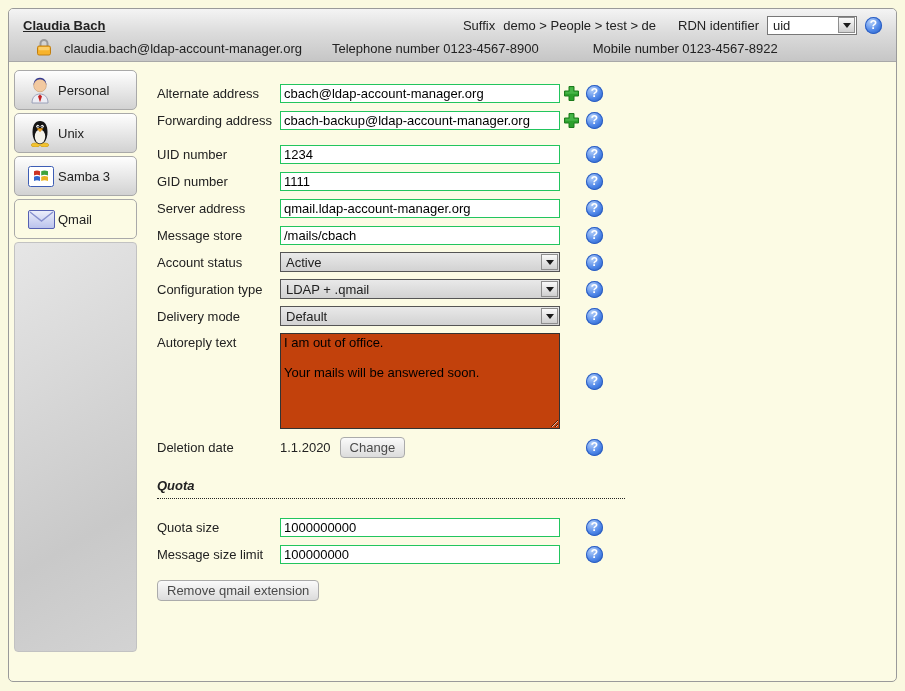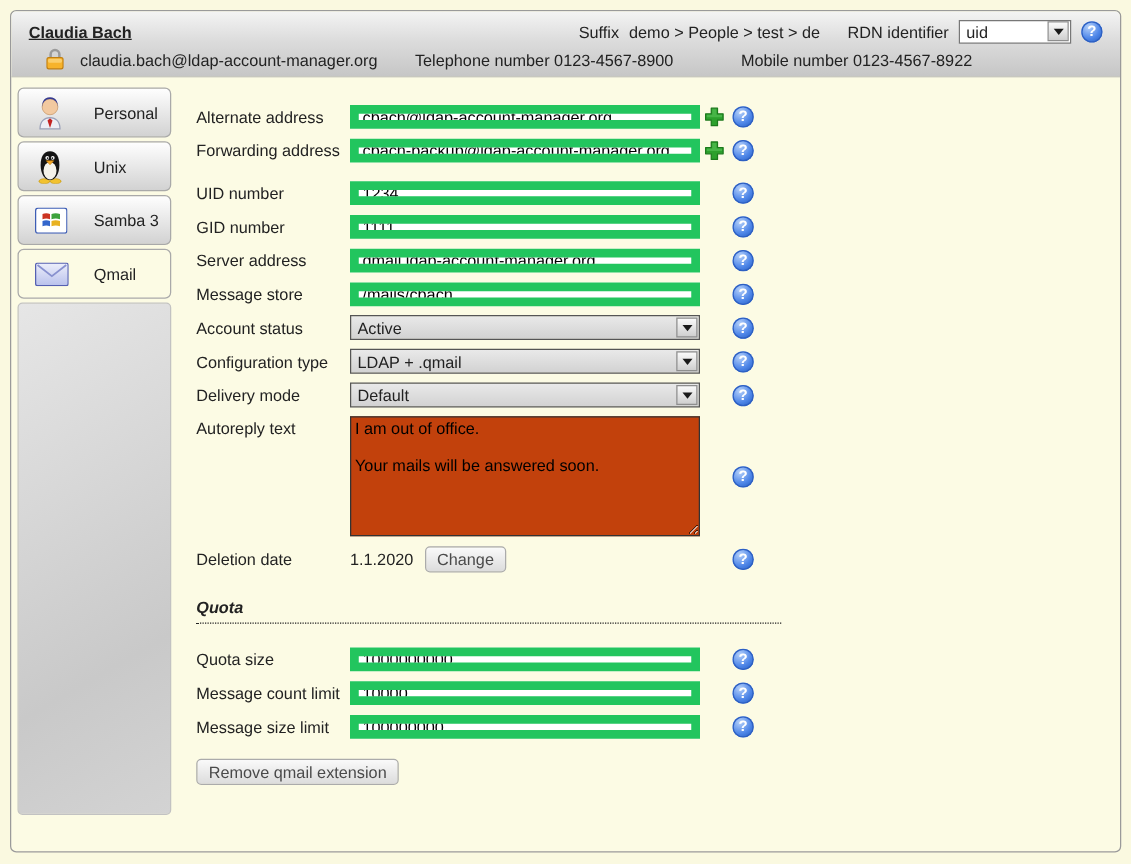--- a/index.html
+++ b/index.html
@@ -22,35 +22,35 @@
   .lock { margin-left:14px; flex:none; }
   .email { margin-left:13px; }
   .ph-group { margin-left:30px; }
   .mob-group { margin-left:54px; }
 
   
   .content { display:flex; padding:8px 10px 0 5px; }
   .sidebar { width:123px; flex:none; }
   .tab { height:40px; margin-bottom:3px; border:1px solid #A9A9A9; border-radius:5px;
     background:linear-gradient(#FEFEFE,#E6E6E6 55%,#D2D2D2);
-    display:flex; align-items:center; padding-left:13px; cursor:pointer;gap:17px; }
+    display:flex; align-items:center; padding-left:13px; cursor:pointer; }
   .tab .ticon { width:30px; flex:none; display:flex; align-items:center; }
   .tab.active { background:#FCFBE4; }
   .sidebar-filler { height:410px; border:1px solid #C2C2C2; border-radius:4px;
     background:linear-gradient(150deg,#E6E6E6,#C9C9C9 70%,#D3D3D3); }
 
   
   .form { flex:1; padding:13px 12px 0 20px; }
   .row { display:flex; align-items:center; height:20px; margin-bottom:7px; }
   .row.gap-after { margin-bottom:14px; }
   .row.tall { height:auto; align-items:flex-start; }
   .row-label { width:123px; flex:none; }
   .field { width:280px; flex:none; display:flex; align-items:center; }
   .extras { width:26px; flex:none; display:flex; align-items:center; padding-left:3px; }
-  input.text-input { width:280px; height:19px; border:7px solid #22c55e; background:#fff;
+  input.text-input { width:280px; height:19px; border:1px solid #22c55e; background:#fff;
     font:13px "Liberation Sans","DejaVu Sans",sans-serif; padding:0 3px; }
   textarea.big-text { width:280px; height:96px; border:1px solid #333; background:#c2410c;
     font:13px "Liberation Sans","DejaVu Sans",sans-serif; padding:1px 3px; resize:both; }
   .fake-select { width:280px; height:20px; border:1px solid #555;
     background:linear-gradient(#E9E9E9,#D2D2D2); display:flex; align-items:center;
     padding-left:5px; cursor:pointer; }
   .fake-select .sel-text { flex:1; overflow:hidden; white-space:nowrap; }
   .sel-btn { width:17px; height:16px; margin-right:1px; flex:none;
     background:linear-gradient(#FAFAFA,#CFCFCF); border:1px solid #8E8E8E;
     display:flex; align-items:center; justify-content:center; }
@@ -305,28 +305,20 @@
 
       <div class="row">
         <span class="row-label">Quota size</span>
         <span class="field">
             <input class="text-input" type="text" value="1000000000" style="">
           </span>
         <span class="extras"></span>
         <span class="help-icon"></span>
       </div>
 
-      <div class="row">
-        <span class="row-label">Message count limit</span>
-        <span class="field">
-            <input class="text-input" type="text" value="10000" style="">
-          </span>
-        <span class="extras"></span>
-        <span class="help-icon"></span>
-      </div>
 
       <div class="row">
         <span class="row-label">Message size limit</span>
         <span class="field">
             <input class="text-input" type="text" value="100000000" style="">
           </span>
         <span class="extras"></span>
         <span class="help-icon"></span>
       </div>
 

